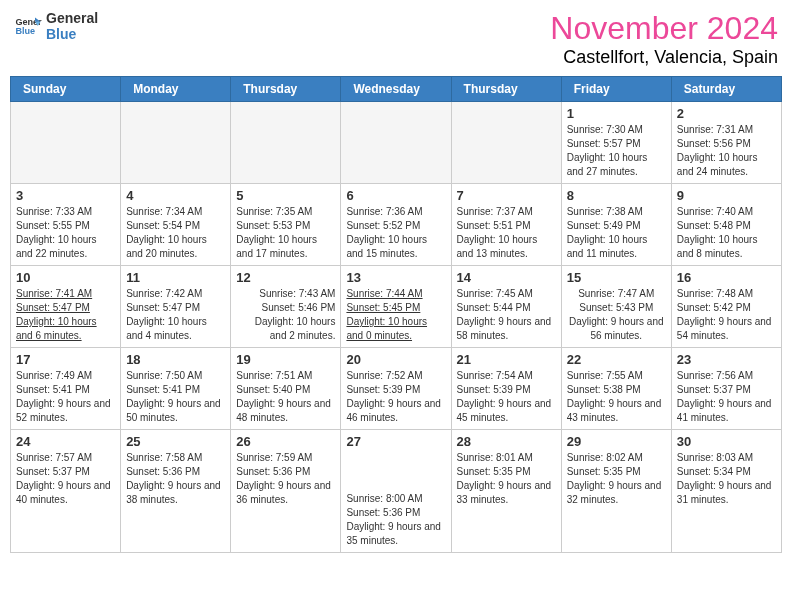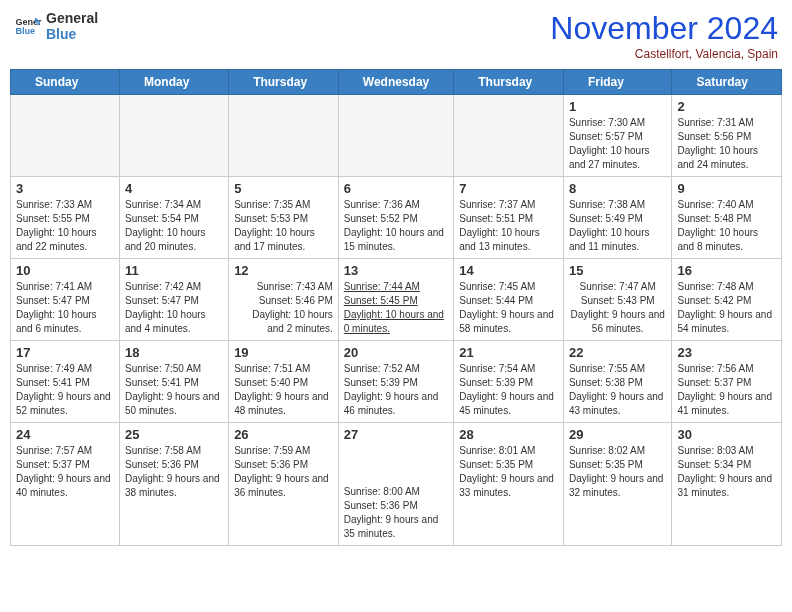--- a/index.html
+++ b/index.html
@@ -25,36 +25,36 @@
     .logo-icon {
       width: 28px;
       height: 28px;
     }
     .title-block {
       text-align: right;
     }
     .month-title {
       font-size: 32px;
       font-weight: normal;
-      color: #1d4ed8;
+      color: #ec4899;
     }
     .location-title {
-      font-size: 12px;
-      color: #7f1d1d;
+      font-size: 18px;
+      color: #000000;
     }
     .calendar {
       width: 100%;
       border-collapse: collapse;
       font-size: 11px;
     }
     .calendar th {
       background: #3a7fc1;
       color: #fff;
       text-align: left;
-      padding: 5px 24px;
+      padding: 5px 12px;
       font-size: 12px;
       border: 1px solid #2e6aa0;
     }
     .calendar td {
       border: 1px solid #ccc;
       vertical-align: top;
       padding: 4px 5px;
       width: 14.28%;
       min-height: 80px;
       height: 80px;
@@ -170,21 +170,21 @@
         <td>
           <span class="day-number">9</span>
           <div class="day-info" style="white-space: pre-line;">Sunrise: 7:40 AM
 Sunset: 5:48 PM
 Daylight: 10 hours and 8 minutes.</div>
         </td>
       </tr>
       <tr>
         <td>
           <span class="day-number">10</span>
-          <div class="day-info" style="white-space: pre-line;">Sunrise: 7:41 AM
+          <div class="day-info" style="white-space: pre-line; text-decoration: underline;">Sunrise: 7:41 AM
 Sunset: 5:47 PM
 Daylight: 10 hours and 6 minutes.</div>
         </td>
         <td>
           <span class="day-number">11</span>
           <div class="day-info" style="white-space: pre-line;">Sunrise: 7:42 AM
 Sunset: 5:47 PM
 Daylight: 10 hours and 4 minutes.</div>
         </td>
         <td>

